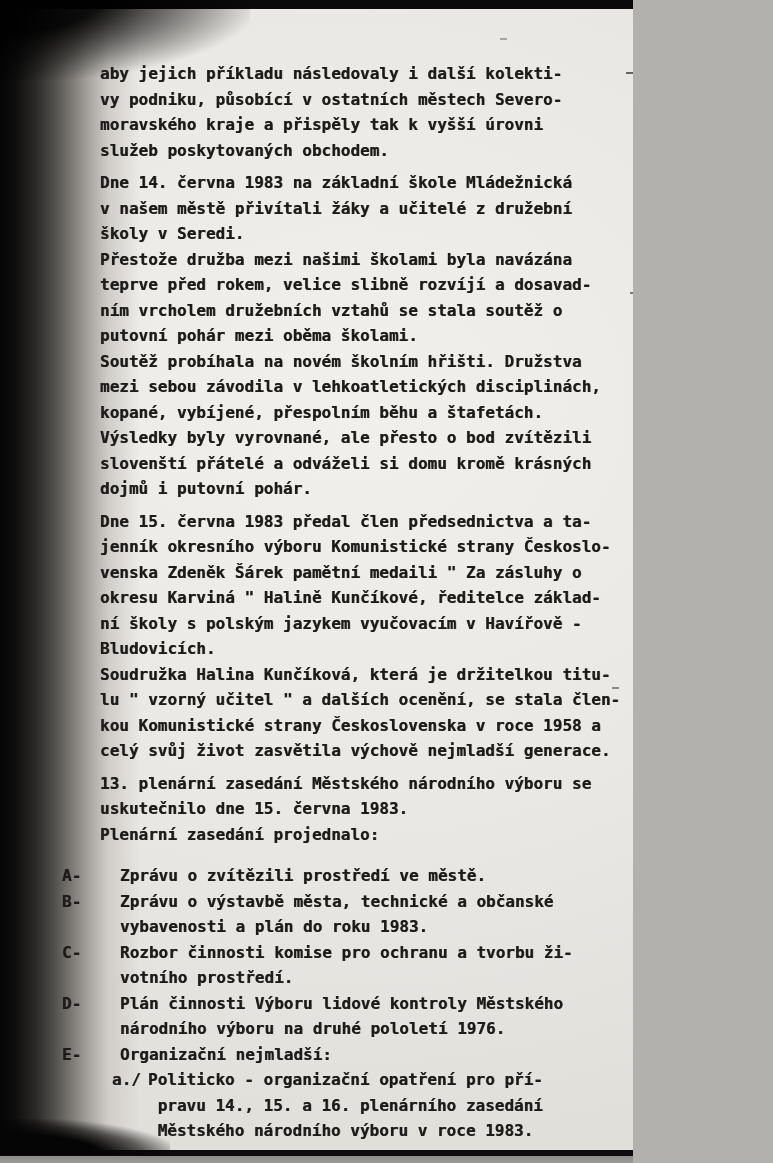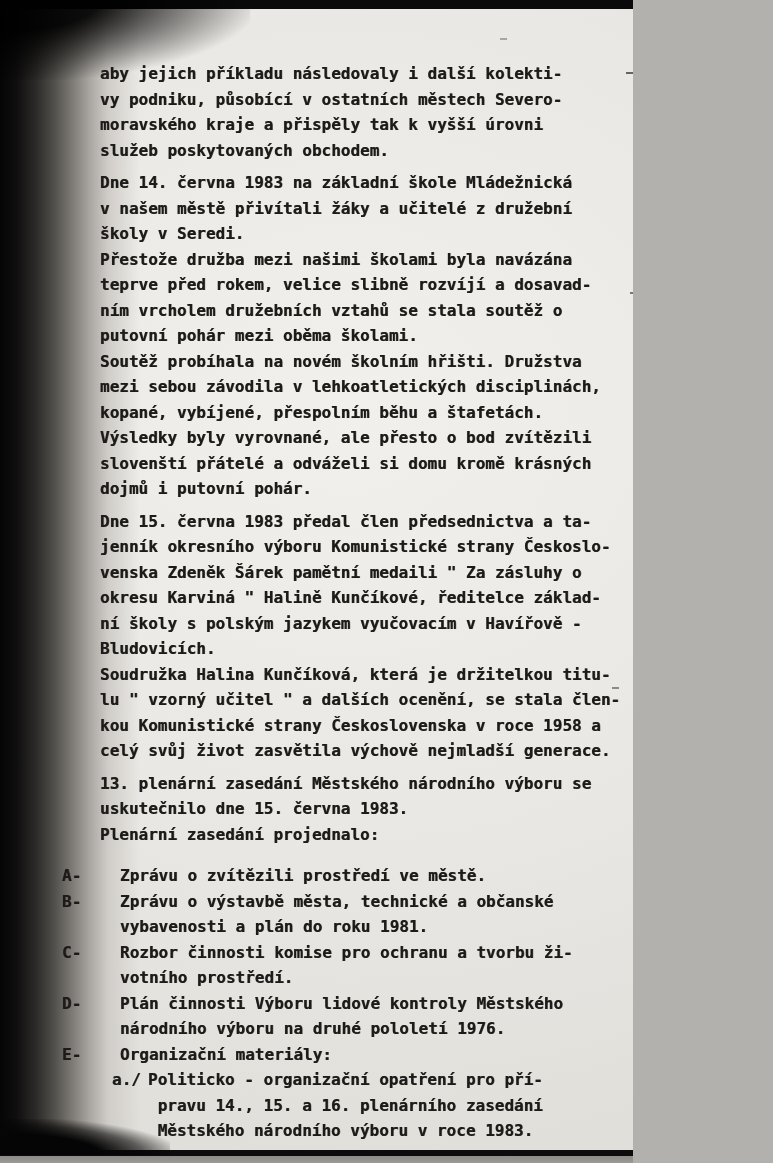--- a/index.html
+++ b/index.html
@@ -142,35 +142,35 @@
 výboru</div>
 
       <div class="agenda">
         <div class="agenda-item">
           <span class="marker">A-</span>
           <span class="item-text">Zprávu o zvítězili prostředí ve městě.</span>
         </div>
         <div class="agenda-item">
           <span class="marker">B-</span>
           <span class="item-text">Zprávu o výstavbě města, technické a občanské
-vybavenosti a plán do roku 1981.</span>
+vybavenosti a plán do roku 1983.</span>
         </div>
         <div class="agenda-item">
           <span class="marker">C-</span>
           <span class="item-text">Rozbor činnosti komise pro ochranu a tvorbu ži-
 votního prostředí.</span>
         </div>
         <div class="agenda-item">
           <span class="marker">D-</span>
           <span class="item-text">Plán činnosti Výboru lidové kontroly Městského
 národního výboru na druhé pololetí 1976.</span>
         </div>
         <div class="agenda-item">
           <span class="marker">E-</span>
-          <span class="item-text">Organizační materiály:</span>
+          <span class="item-text">Organizační nejmladší:</span>
         </div>
         <div class="agenda-sub">
           <span class="marker">a./</span>
           <span class="sub-text">Politicko - organizační opatření pro pří-
  pravu 14., 15. a 16. plenárního zasedání
  Městského národního výboru v roce 1983.</span>
         </div>
       </div>
     </div>
 

